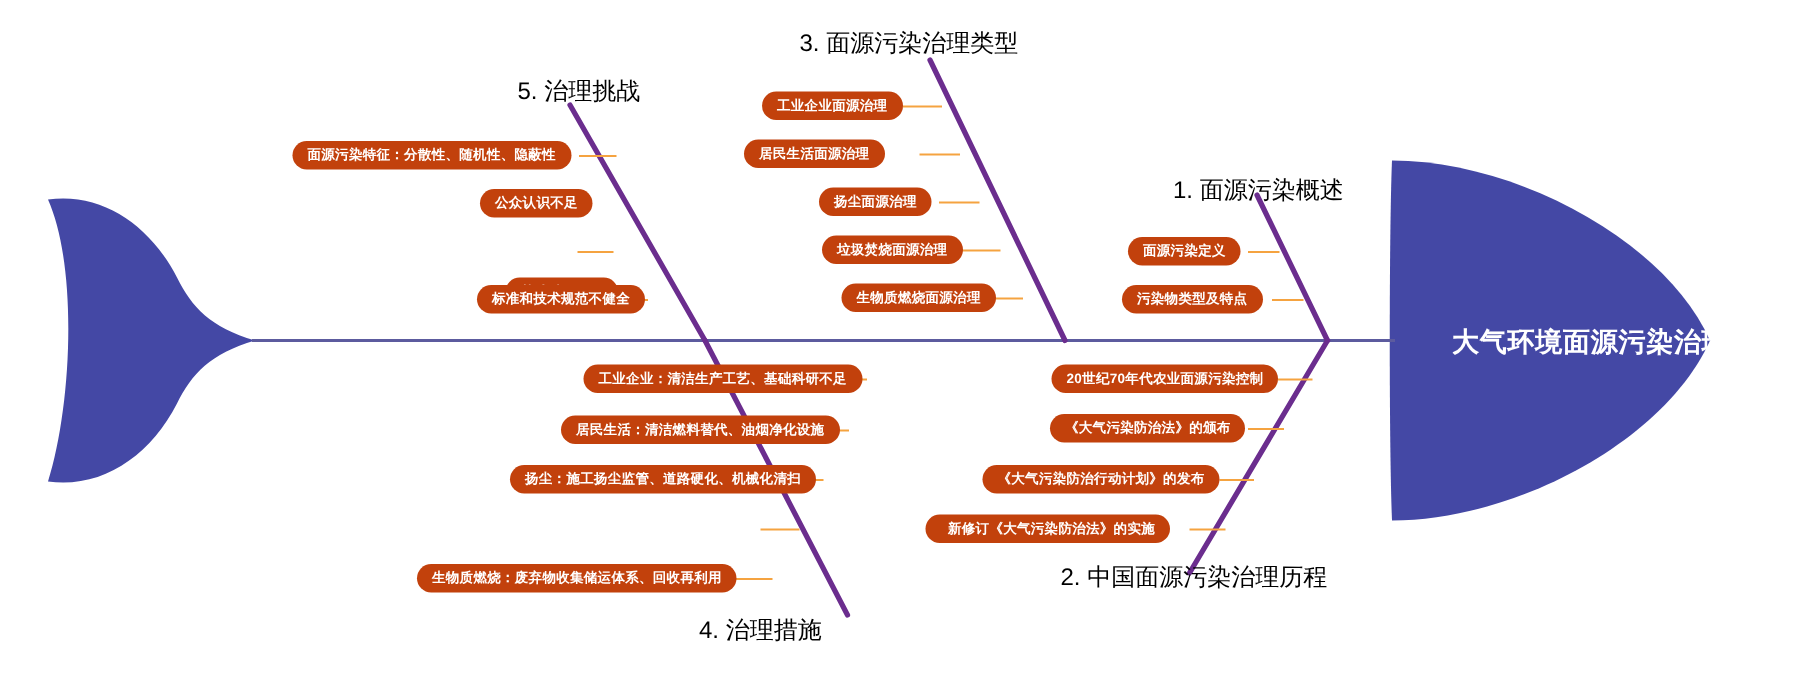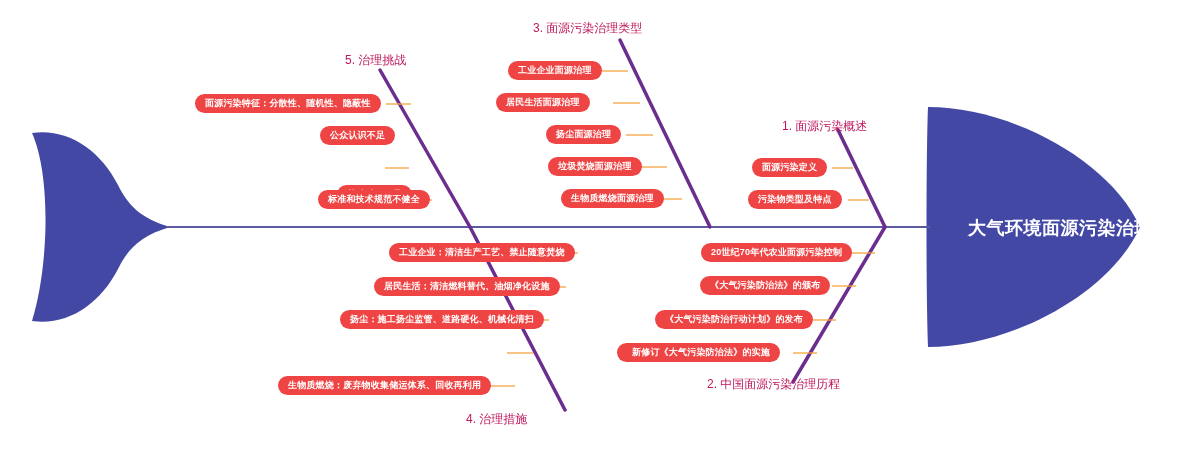--- a/index.html
+++ b/index.html
@@ -19,39 +19,39 @@
   }
   #fishbone-svg {
     position: absolute;
     left: 0;
     top: 0;
     width: 1200px;
     height: 456px;
   }
   .pill {
     position: absolute;
-    background: #ef4444;
+    background: #c2410c;
     color: #ffffff;
     border-radius: 999px;
     font-size: 9px;
     font-weight: bold;
     line-height: 1;
     height: 19px;
     display: flex;
     align-items: center;
     justify-content: center;
     padding: 0 10px;
     white-space: nowrap;
     box-sizing: border-box;
     letter-spacing: 0.2px;
   }
   .cat-label {
     position: absolute;
-    color: #be185d;
-    font-size: 12px;
+    color: #000000;
+    font-size: 16px;
     font-weight: normal;
     white-space: nowrap;
     line-height: 1;
   }
   .head-label {
     position: absolute;
     color: #ffffff;
     font-size: 18px;
     font-weight: bold;
     white-space: nowrap;
@@ -141,21 +141,21 @@
 
   <div class="pill" style="left:508px; top:61px;">工业企业面源治理</div>
   <div class="pill" style="left:496px; top:93px;">居民生活面源治理</div>
   <div class="pill" style="left:546px; top:125px;">扬尘面源治理</div>
   <div class="pill" style="left:548px; top:157px;">垃圾焚烧面源治理</div>
   <div class="pill" style="left:561px; top:189px;">生物质燃烧面源治理</div>
 
   <div class="pill" style="left:752px; top:158px;">面源污染定义</div>
   <div class="pill" style="left:748px; top:190px;">污染物类型及特点</div>
 
-  <div class="pill" style="left:389px; top:243px;">工业企业：清洁生产工艺、禁止随意焚烧</div>
+  <div class="pill" style="left:389px; top:243px;">工业企业：清洁生产工艺、基础科研不足</div>
   <div class="pill" style="left:374px; top:277px;">居民生活：清洁燃料替代、油烟净化设施</div>
   <div class="pill" style="left:340px; top:310px;">扬尘：施工扬尘监管、道路硬化、机械化清扫</div>
   <div class="pill" style="left:278px; top:376px;">生物质燃烧：废弃物收集储运体系、回收再利用</div>
 
   <div class="pill" style="left:701px; top:243px;">20世纪70年代农业面源污染控制</div>
   <div class="pill" style="left:700px; top:276px;">《大气污染防治法》的颁布</div>
   <div class="pill" style="left:655px; top:310px;">《大气污染防治行动计划》的发布</div>
   <div class="pill" style="left:617px; top:343px;padding-left:15px;">新修订《大气污染防治法》的实施</div>
 
 </div>

